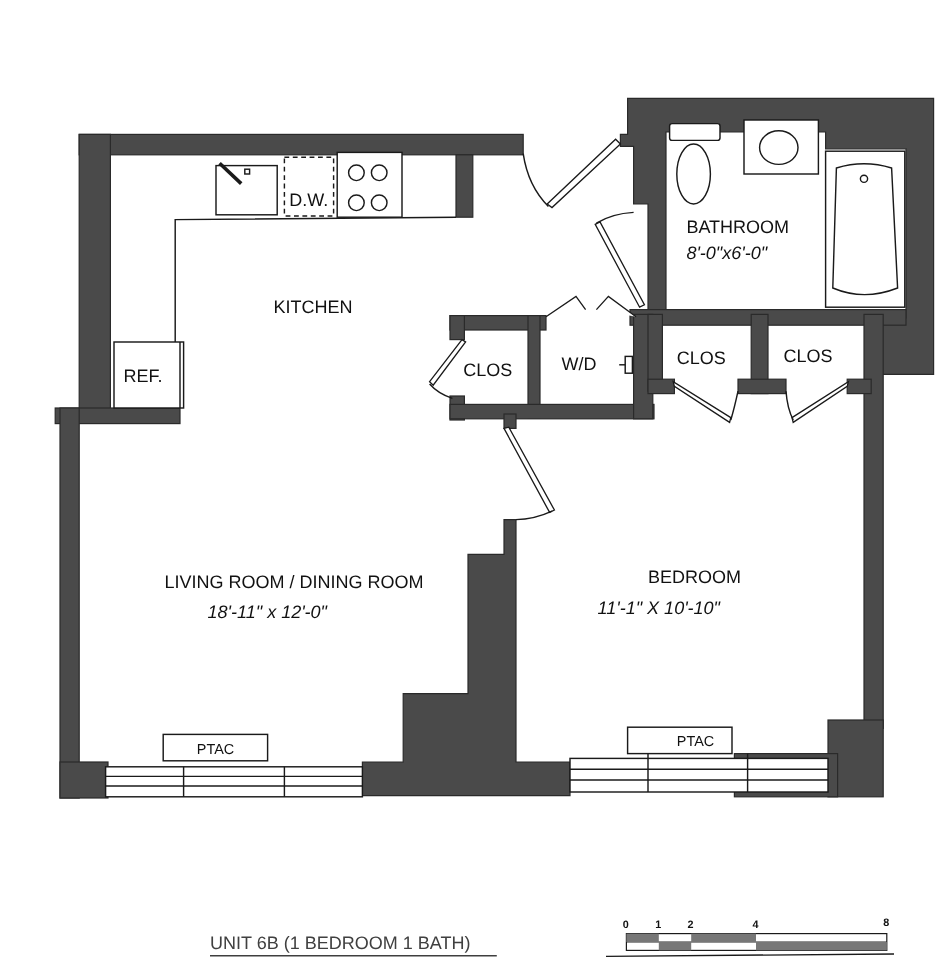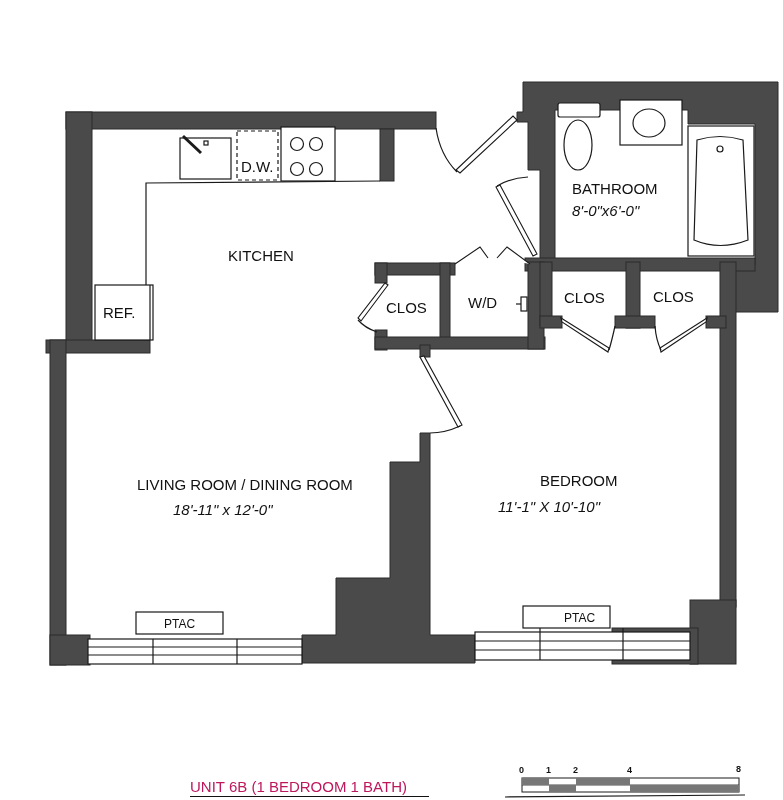--- a/index.html
+++ b/index.html
@@ -7,21 +7,21 @@
          font-family: "Liberation Sans", sans-serif; }
   #plan { position: absolute; left: 0; top: 0; width: 783px; height: 800px; }
   .wall { fill: #4a4a4a; stroke: #2a2a2a; stroke-width: 1; }
   .fix  { fill: #ffffff; stroke: #1a1a1a; stroke-width: 1.2; }
   .thin { fill: none; stroke: #1a1a1a; stroke-width: 1.2; }
   .door { fill: #ffffff; stroke: #1a1a1a; stroke-width: 1.1; }
   .lbl  { font-family: "Liberation Sans", sans-serif; font-size: 15px; fill: #111; }
   .dim  { font-family: "Liberation Sans", sans-serif; font-size: 15px; font-style: italic; fill: #111; }
   .small{ font-family: "Liberation Sans", sans-serif; font-size: 12px; fill: #111; }
   .scale-num { font-family: "Liberation Sans", sans-serif; font-size: 9px; font-weight: bold; fill: #111; }
-  .title { position: absolute; left: 190px; top: 778px; font-size: 15px; color: #be185d;
+  .title { position: absolute; left: 175px; top: 778px; font-size: 15px; color: #404040;
            border-bottom: 1.5px solid #111; padding-right: 22px; line-height: 18px; }
 </style>
 </head>
 <body>
 
 <svg id="plan" viewBox="0 0 783 800" xmlns="http://www.w3.org/2000/svg">
 
   <g>
 
     <rect class="wall" x="66" y="112" width="370" height="17"></rect>

